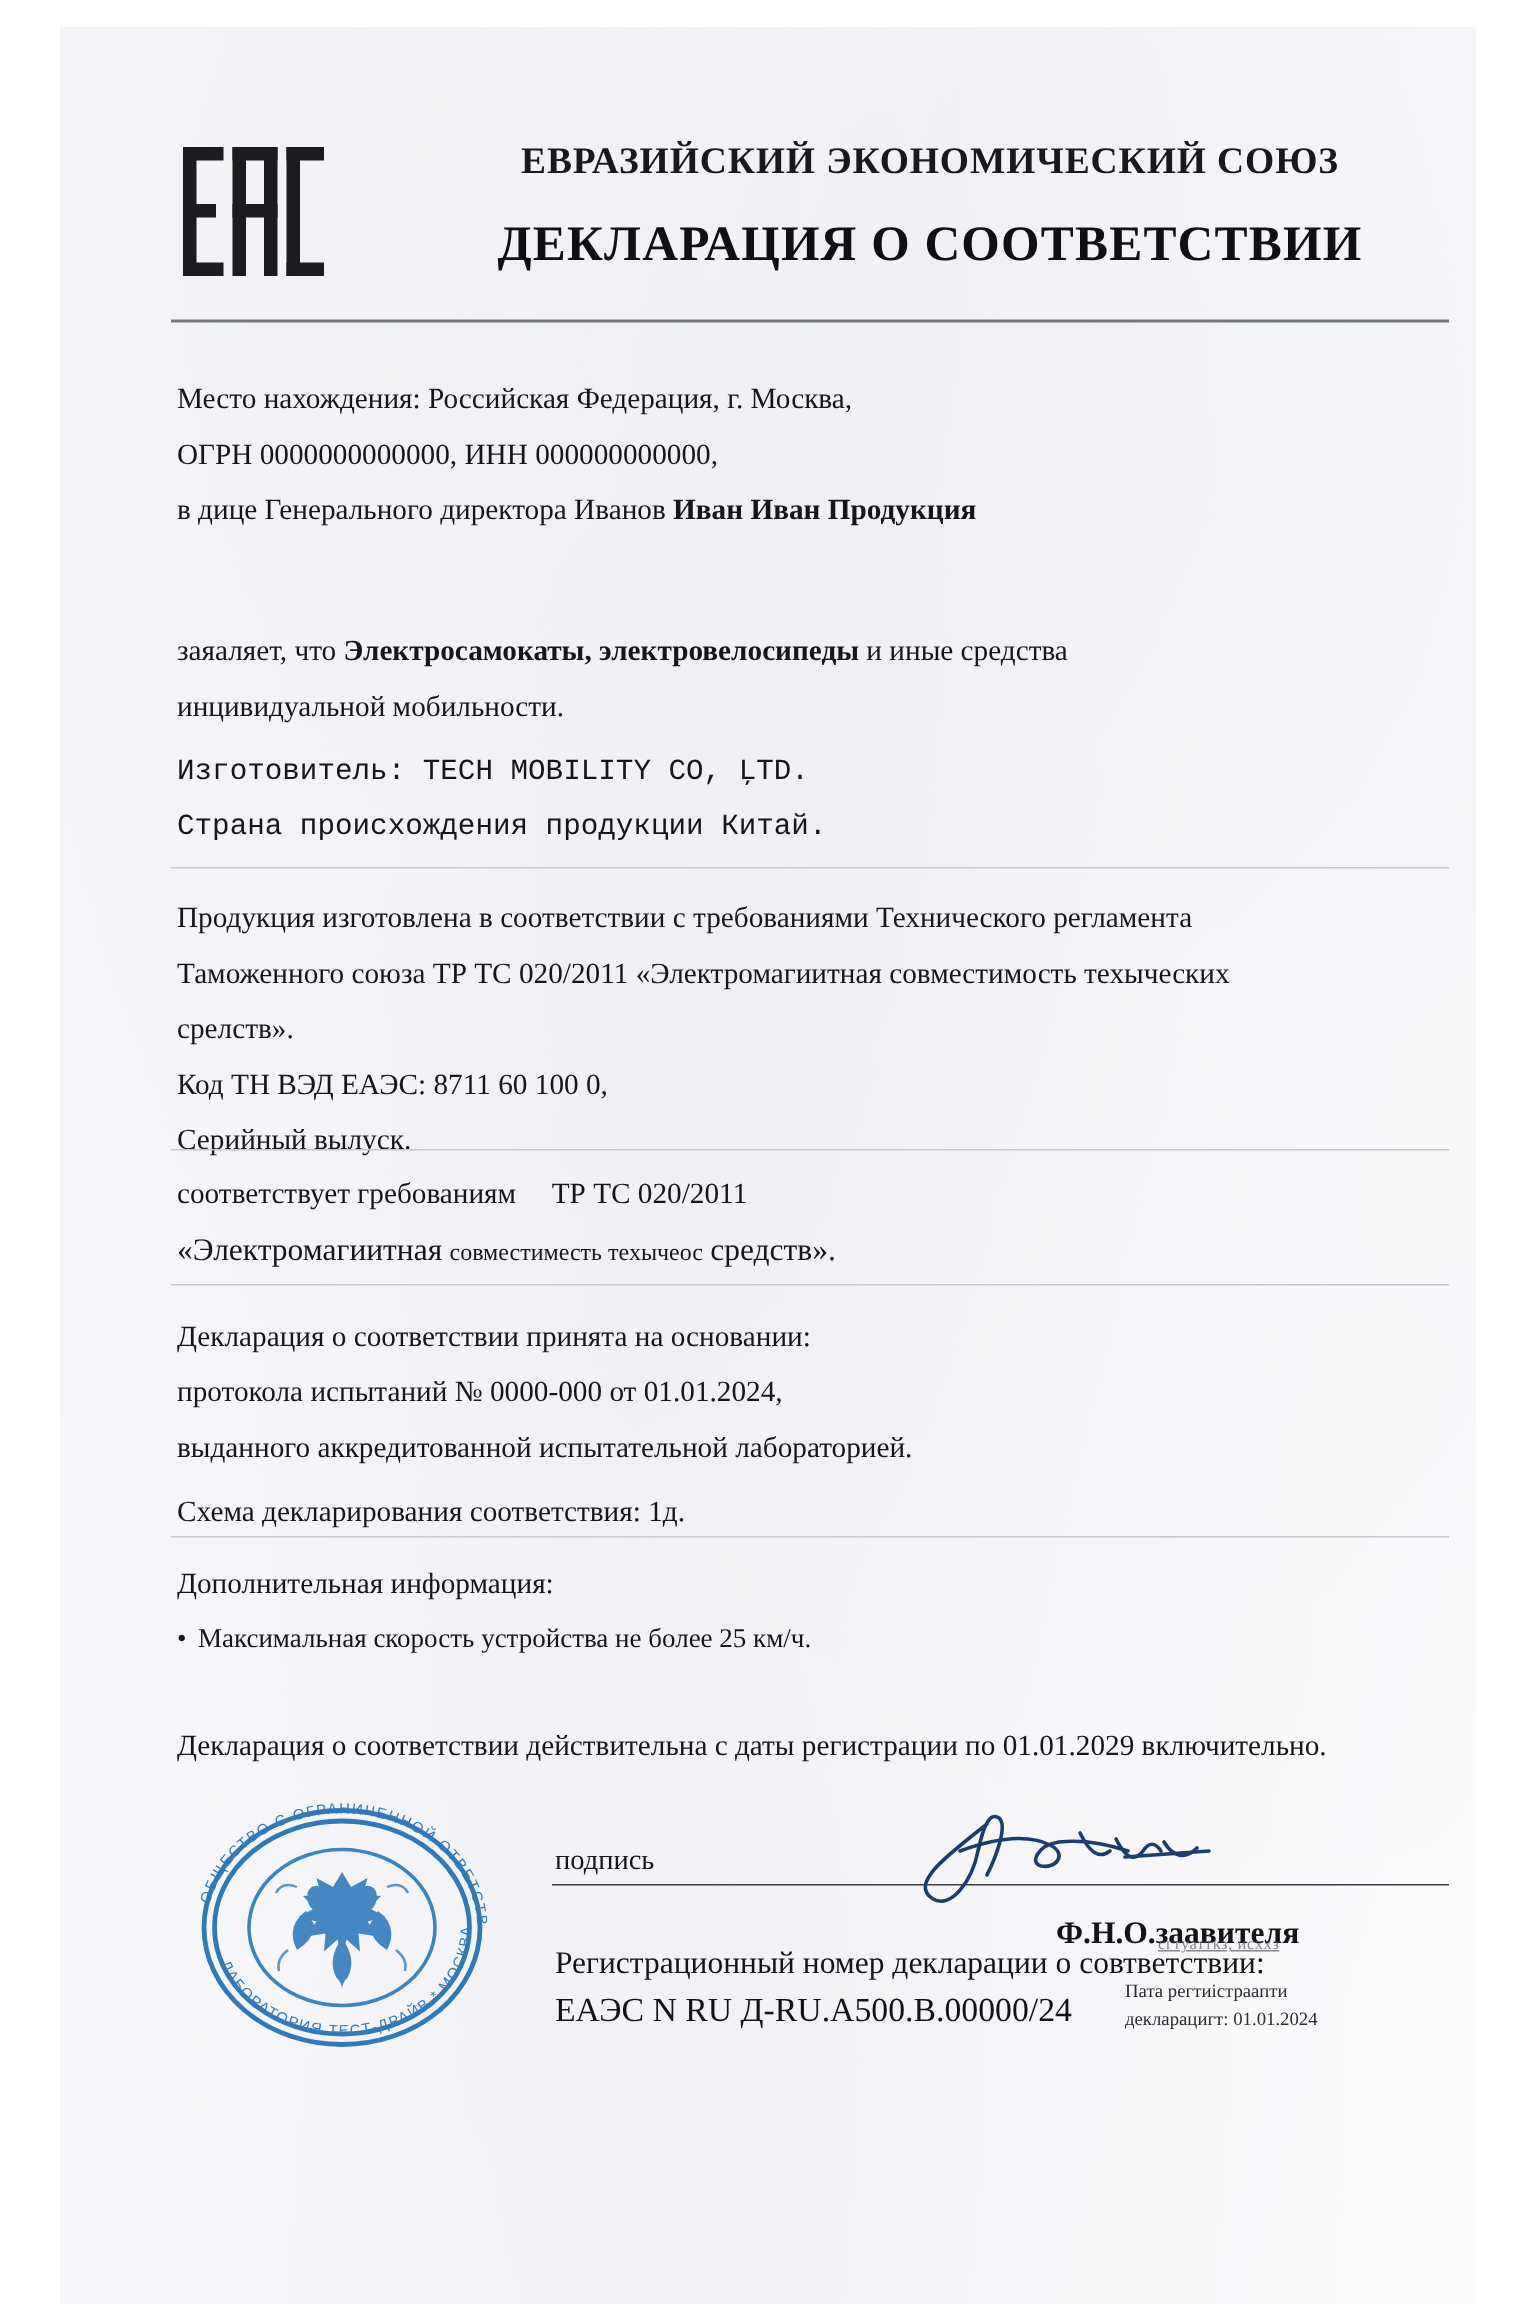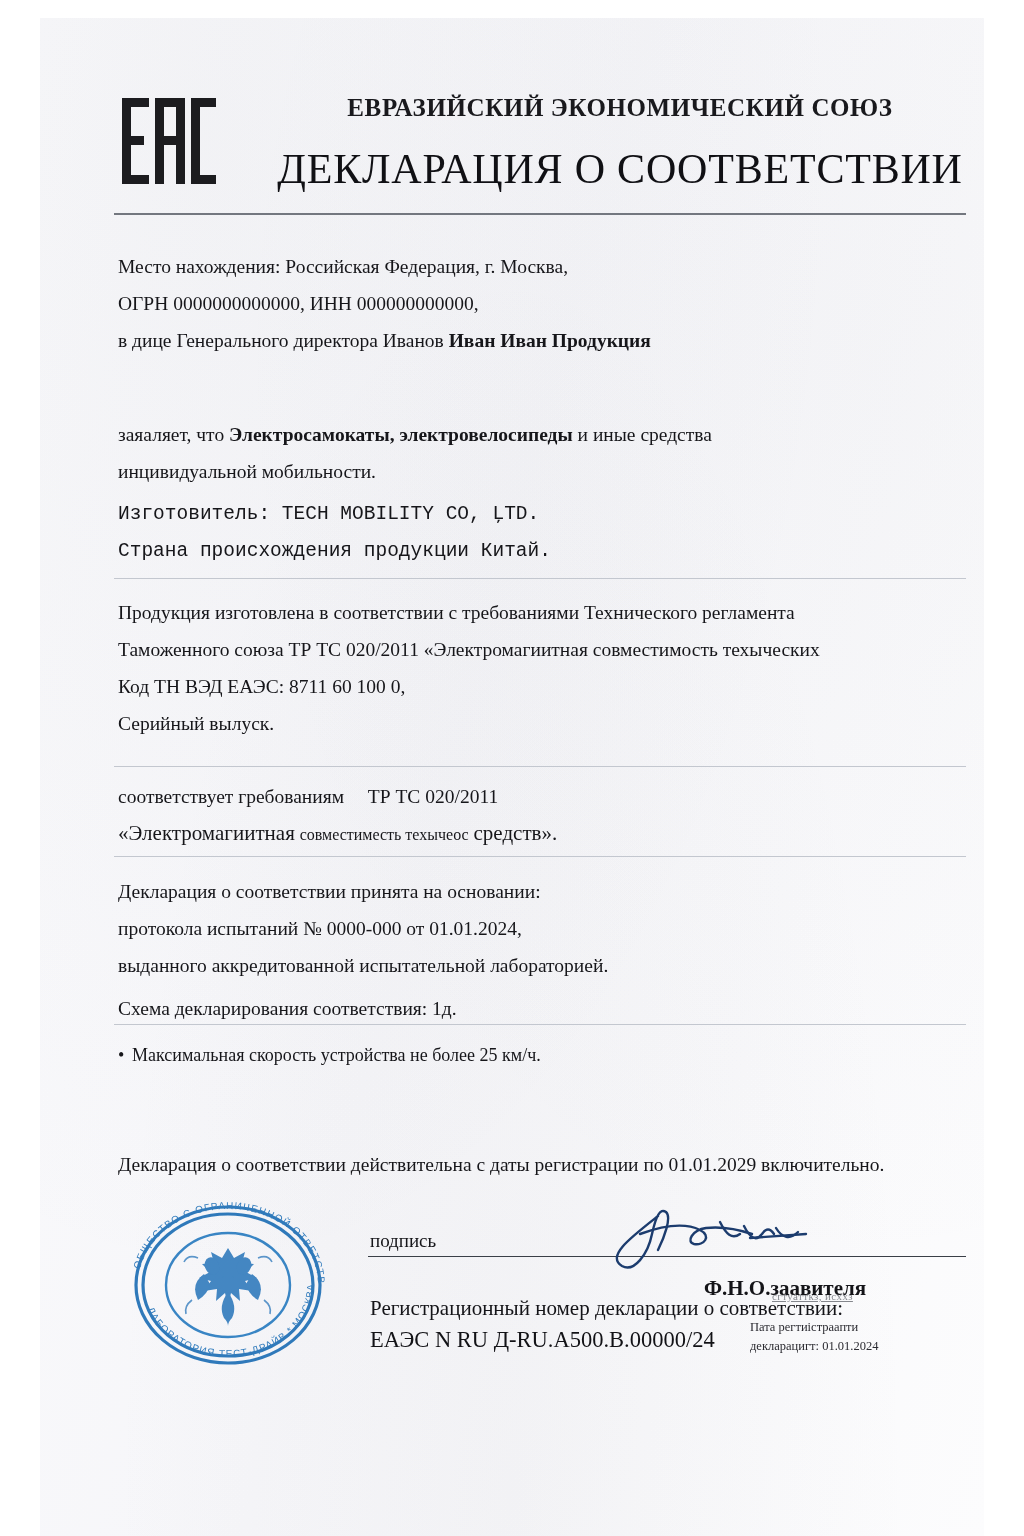--- a/index.html
+++ b/index.html
@@ -63,22 +63,22 @@
   }
   .title-eaeu {
     font-size: 25px;
     letter-spacing: 0.6px;
     font-weight: 700;
     color: #19191d;
     white-space: nowrap;
   }
   .title-main {
     margin-top: 23px;
-    font-size: 42px;
-    font-weight: 400;
+    font-size: 33px;
+    font-weight: 700;
     letter-spacing: 0.8px;
     color: #101014;
     white-space: nowrap;
   }
 
   
   .rule {
     position: absolute;
     left: 74px;
     width: 852px;
@@ -263,20 +263,21 @@
         <span>TECH MOBILITY CO, ĻTD.</span>
       </div>
       <div class="line">Страна происхождения продукции Китай.</div>
     </div>
 
     <div class="rule faint" style="top:560px;"></div>
 
     <div class="blk" style="top:576px;">
       <div class="line">Продукция изготовлена в соответствии с требованиями Технического регламента</div>
       <div class="line">Таможенного союза ТР ТС 020/2011 «Электромагиитная совместимость техыческих</div>
+      <div class="line">срелств».</div>
       <div class="line">Код ТН ВЭД ЕАЭС: 8711 60 100 0,</div>
       <div class="line">Серийный вылуск.</div>
     </div>
 
     <div class="rule faint" style="top:748px;"></div>
 
     <div class="blk" style="top:760px;">
       <div class="line">
         <span>соответствует гребованиям</span>
         <span style="display:inline-block;width:14px;"></span>
@@ -297,20 +298,21 @@
       <div class="line">выданного аккредитованной испытательной лабораторией.</div>
     </div>
 
     <div class="blk" style="top:972px;">
       <div class="line">Схема декларирования соответствия: 1д.</div>
     </div>
 
     <div class="rule faint" style="top:1006px;"></div>
 
     <div class="blk" style="top:1020px;">
+      <div class="line">Дополнительная информация:</div>
       <div class="bullet-line">
         <span class="dot">•</span><span>Максимальная скорость устройства не более 25 км/ч.</span>
       </div>
     </div>
 
     <div class="blk" style="top:1128px;">
       <div class="line">Декларация о соответствии действительна с даты регистрации по 01.01.2029 включительно.</div>
     </div>
 
     <div class="seal">

